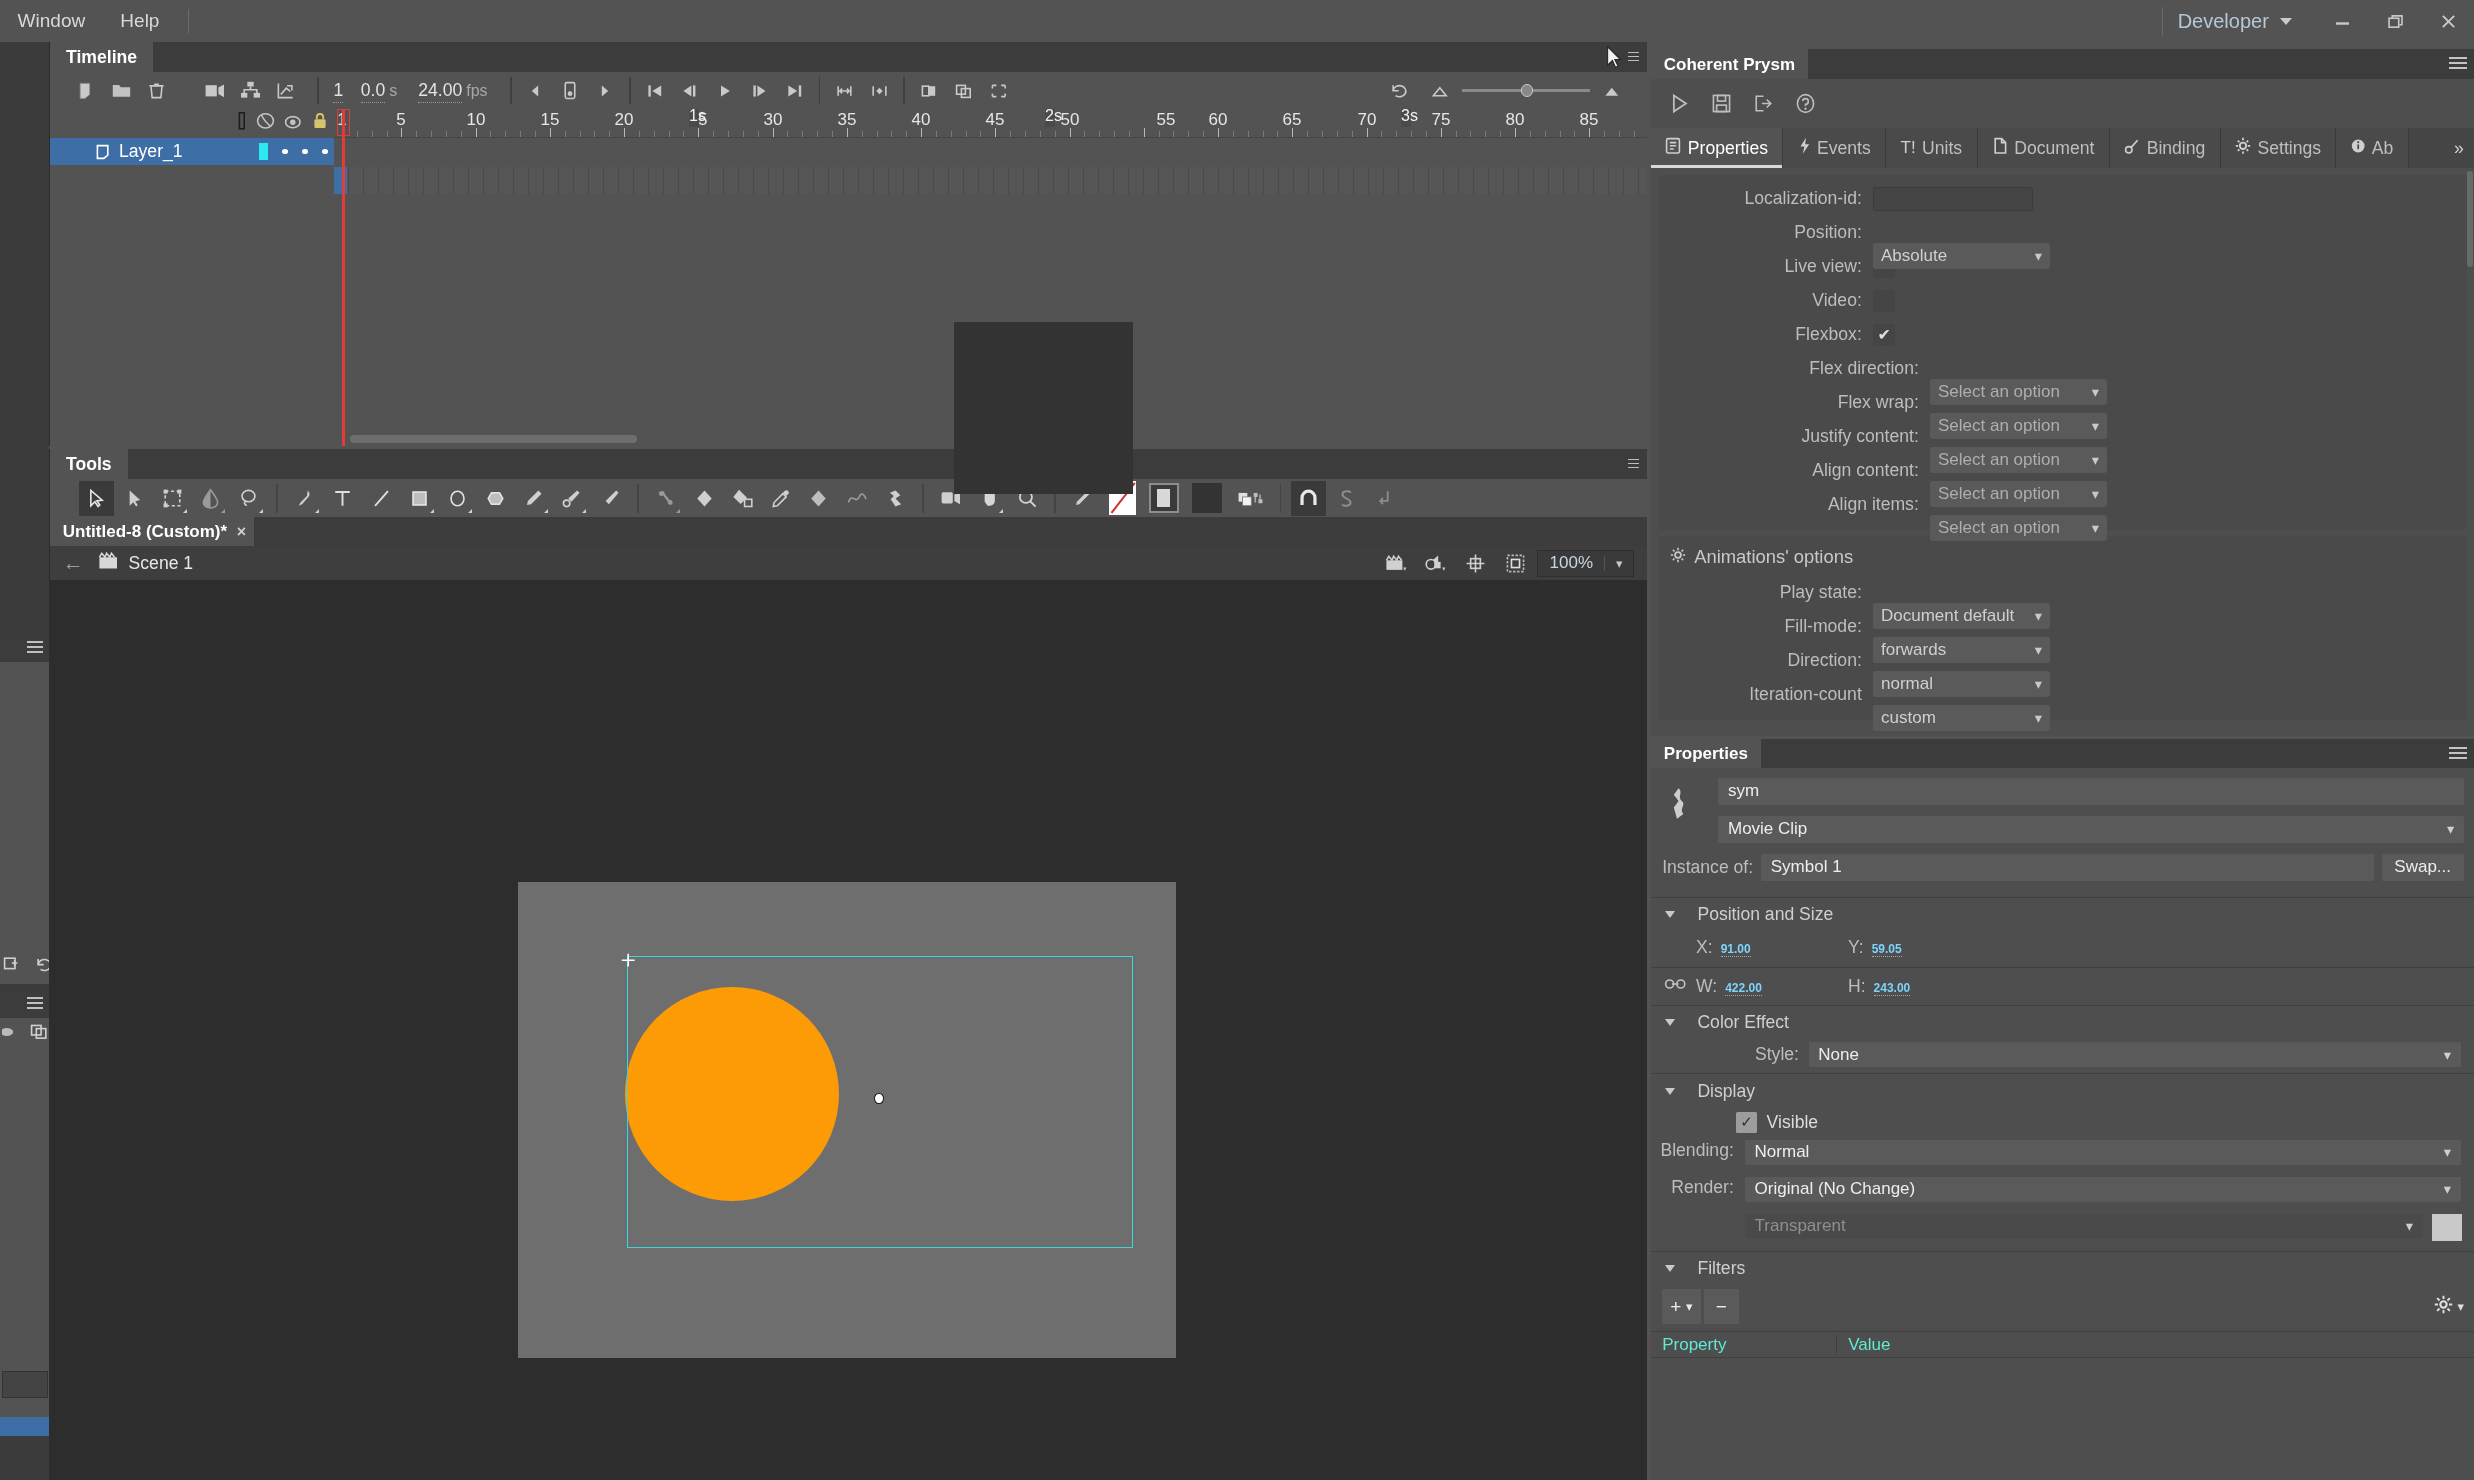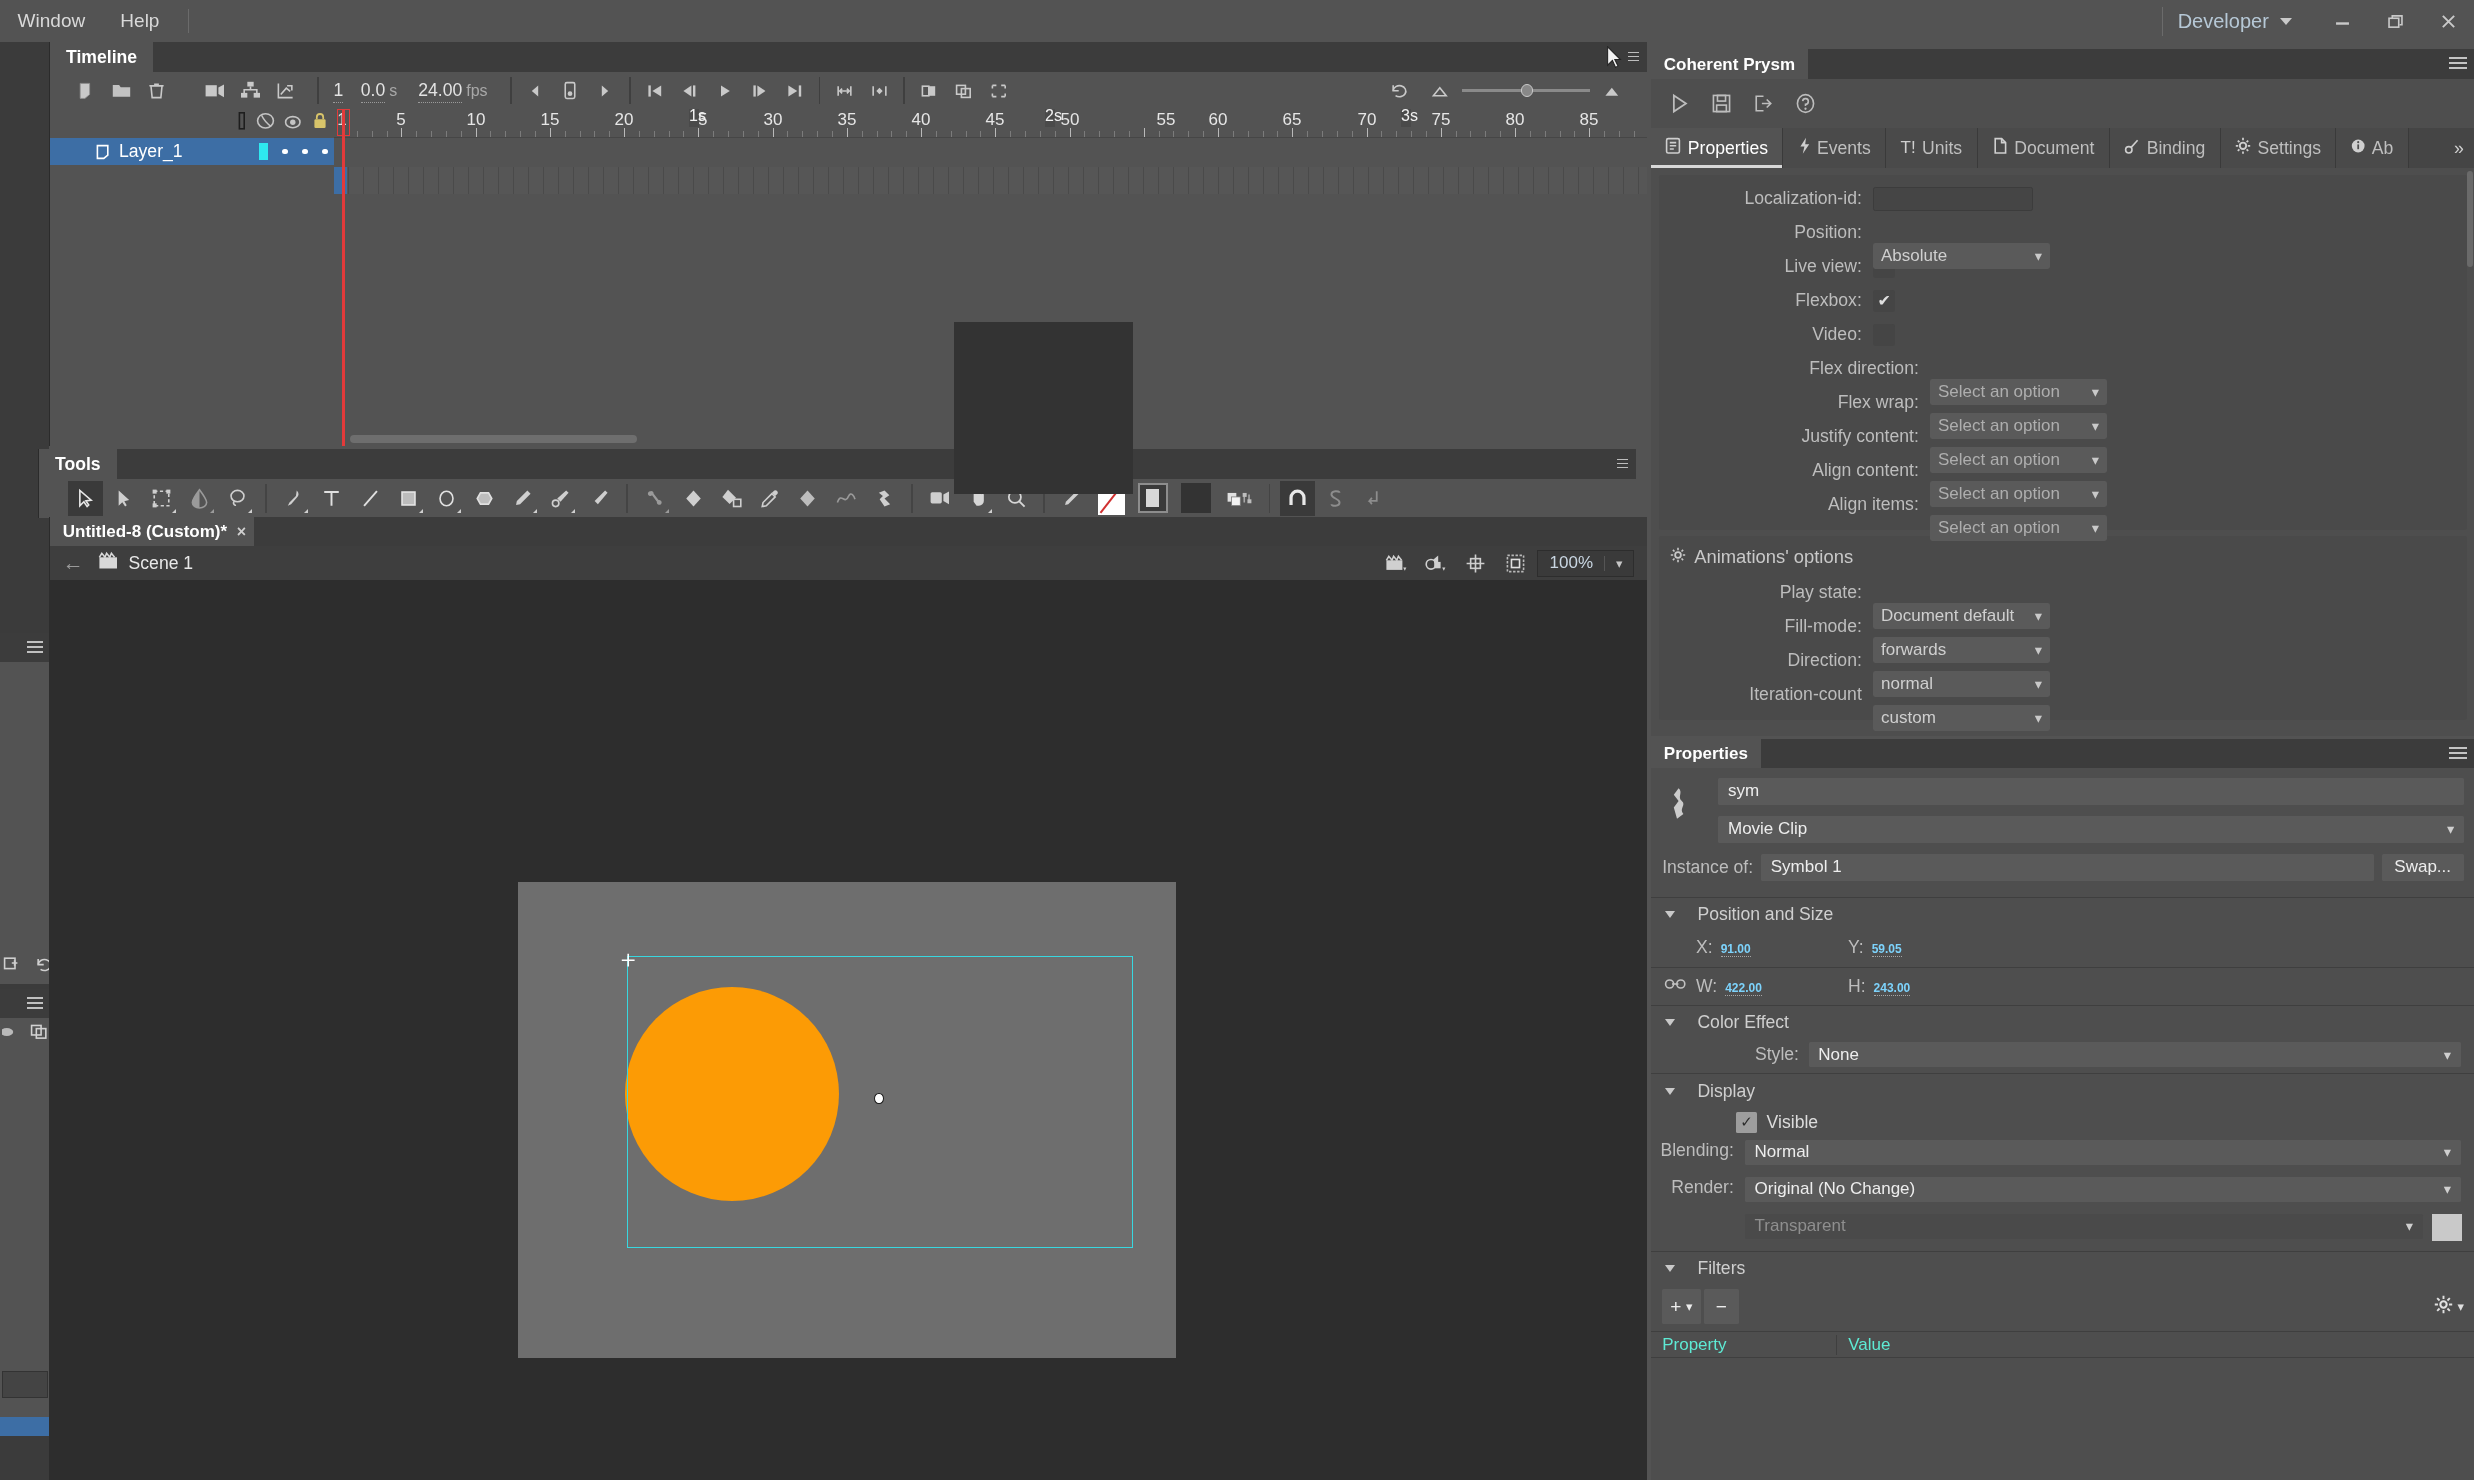--- a/index.html
+++ b/index.html
@@ -64,21 +64,21 @@
   .frames{ position:absolute; left:284px; top:29px; right:0; height:27px; background:#4a4a4a;
            background-image:repeating-linear-gradient(to right,#565656 0 14.4px,#4a4a4a 14.4px 15px); }
   .frames-sel{ position:absolute; left:284px; top:29px; width:12.8px; height:27px; background:#3d6ea5; }
   .playhead{ position:absolute; left:292px; top:0; width:3.2px; bottom:0; background:#e33a3a; z-index:6; }
   .playhead-cap{ position:absolute; left:287px; top:0; width:12.8px; height:27px; border:1.6px solid #e33a3a; box-sizing:border-box; z-index:7; }
   .tl-scroll{ position:absolute; left:300px; bottom:3.2px; width:287px; height:8px; background:#6e6e6e; border-radius:4px; }
   .tl-resize{ position:absolute; right:4.8px; top:4.8px; width:11.2px; height:11.2px; }
   .tl-resize i{ display:block; height:1.6px; background:#bdbdbd; margin-bottom:2.4px; }
 
   
-  .tools{ position:absolute; left:38px; top:449px; width:1598px; height:69px; background:#535353;
+  .tools{ position:absolute; left:49px; top:449px; width:1598px; height:69px; background:#535353;
           border-left:0.8px solid #2b2b2b; }
   .tools-row{ position:absolute; left:0; top:30px; height:38px; display:flex; align-items:center; }
   .tool{ width:35px; height:35px; display:flex; align-items:center; justify-content:center;
          position:relative; color:#cfcfcf; margin:0 1.6px; }
   .tool.active{ background:#3a3a3a; }
   .tool .corner{ position:absolute; right:3.2px; bottom:2.4px; width:0;height:0;
         border-left:4.8px solid transparent; border-bottom:4.8px solid #cfcfcf; }
   .tool-sep{ width:1.6px; height:29px; background:#444; margin:0 8px; }
   .swatch-nofill{ width:27px; height:34px; background:#fff; position:relative; }
   .swatch-nofill:after{ content:""; position:absolute; left:-4.8px; top:16px; width:38px; height:1.6px;
@@ -962,26 +962,26 @@
           <span class="fselect">
             <span>Absolute</span>
             <span class="cv">▾</span>
           </span>
         </div>
         <div class="frow">
           <span class="flabel">Live view:</span>
           <span class="fcheck"></span>
         </div>
         <div class="frow">
+          <span class="flabel">Video:</span>
+          <span class="fcheck"></span>
+        </div>
+        <div class="frow">
           <span class="flabel">Flexbox:</span>
           <span class="fcheck">✔</span>
-        </div>
-        <div class="frow">
-          <span class="flabel">Video:</span>
-          <span class="fcheck"></span>
         </div>
 
         <div class="frow">
           <span class="flabel wide">Flex direction:</span>
           <span class="fselect ph">
             <span>Select an option</span>
             <span class="cv">▾</span>
           </span>
         </div>
         <div class="frow">

